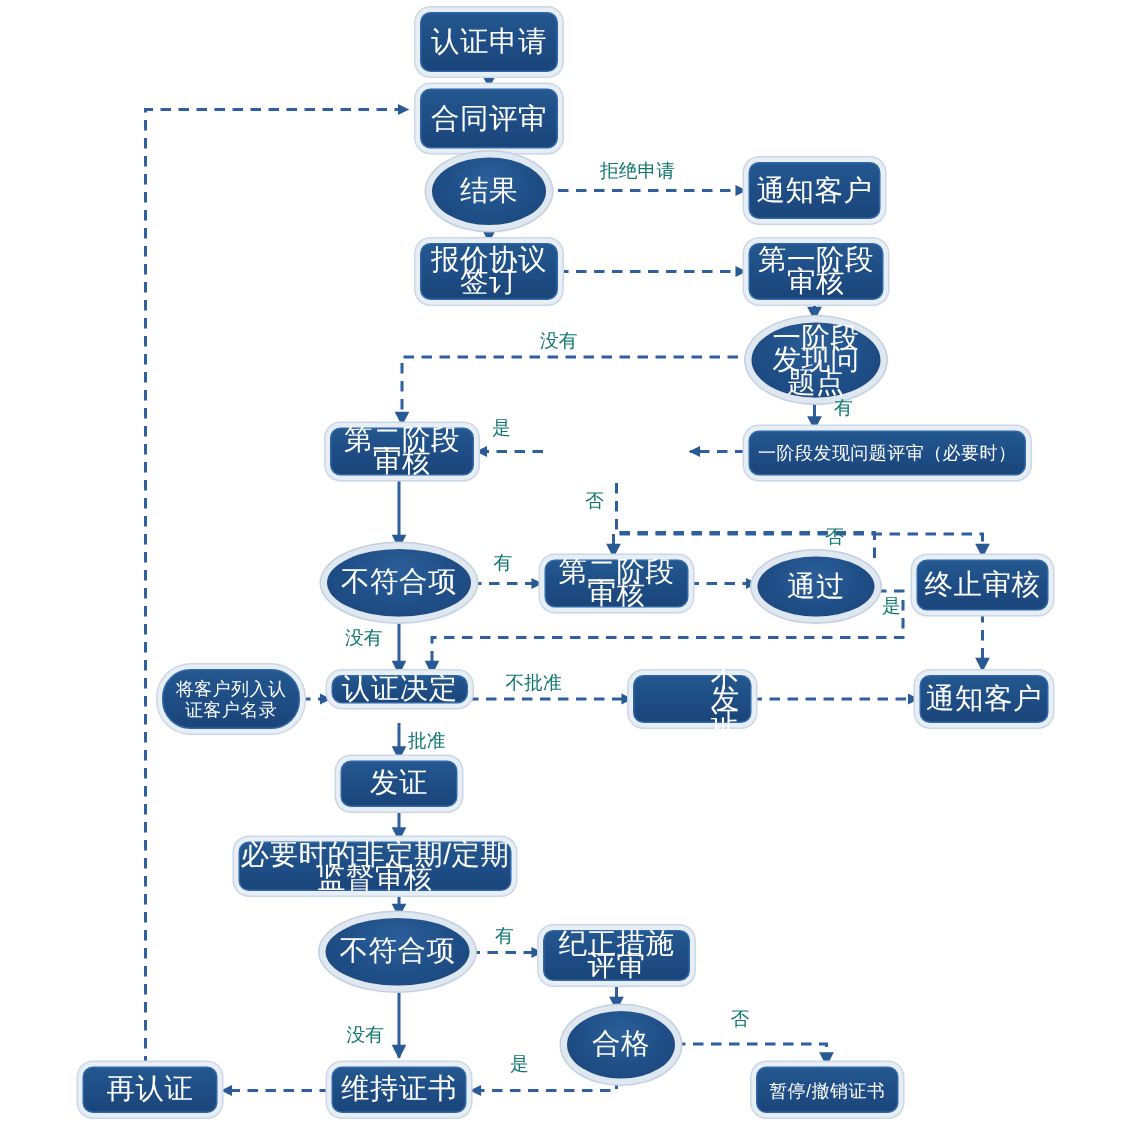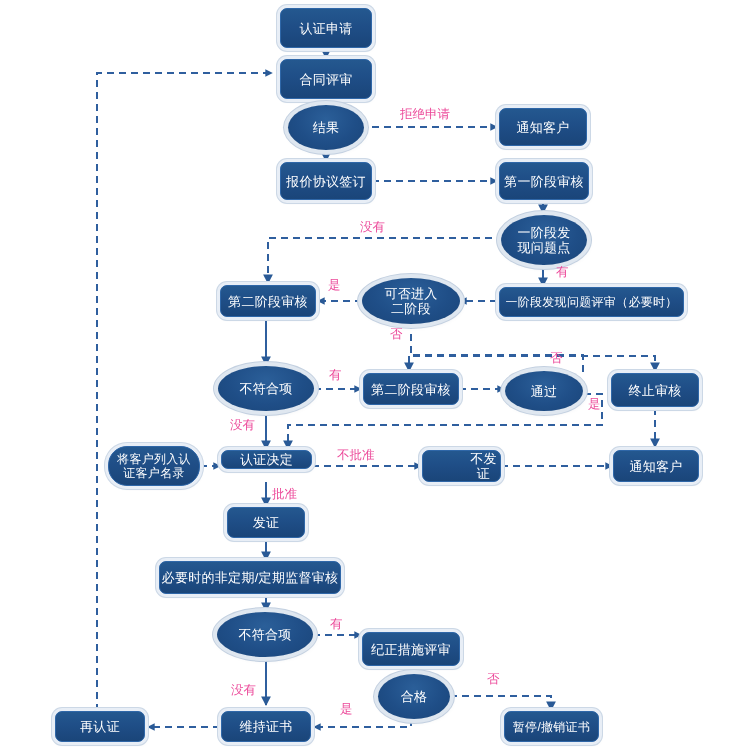--- a/index.html
+++ b/index.html
@@ -1,29 +1,29 @@
 <!DOCTYPE html>
 <html><head>
 <meta charset="utf-8">
 <style>
   html,body{margin:0;padding:0;background:#ffffff;}
   body{width:750px;height:750px;font-family:"Liberation Sans","DejaVu Sans",sans-serif;}
   #canvas{position:relative;width:750px;height:750px;overflow:hidden;background:#fff;}
   #wires{position:absolute;left:0;top:0;width:750px;height:750px;}
   .node{position:absolute;box-sizing:border-box;display:flex;align-items:center;
          justify-content:center;text-align:center;color:#ffffff;
-         font-size:13px;line-height:15px;letter-spacing:.3px;z-index:3;}
+         font-size:19px;line-height:15px;letter-spacing:.3px;z-index:3;}
   .rect{background:#1f4e87;border:1px solid #2f67a8;border-radius:7px;
         box-shadow:0 0 0 3px #e8eef6, 0 0 0 4px #ccd8e6, 1px 2px 3px rgba(120,135,155,.55);
         background-image:linear-gradient(180deg,#24588f 0%,#1f4e87 45%,#1a4579 100%);}
   .ell{border-radius:50%;
        background:radial-gradient(ellipse at 50% 32%,#2b5f99 0%,#1f4e87 55%,#1a4579 100%);
        box-shadow:0 0 0 4px #dfe7f0, 0 0 0 5px #c3d0e0, 1px 2px 4px rgba(120,135,155,.5);}
   .ell .t{display:block;}
-  .elabel{position:absolute;color:#ec4899;font-size:12.5px;line-height:14px;
+  .elabel{position:absolute;color:#0f766e;font-size:12.5px;line-height:14px;
           background:transparent;z-index:4;white-space:nowrap;}
   .narrow{font-size:12px;line-height:14px;}
 </style>
 </head>
 <body>
 
 <div id="canvas">
 
   <svg id="wires" viewBox="0 0 750 750" xmlns="http://www.w3.org/2000/svg">
     <defs>
@@ -125,23 +125,20 @@
   </div>
 
   <div class="node ell" style="left:501px;top:215px;width:86px;height:50px;">
     <span class="t" style="width:62px;">一阶段发现问题点</span>
   </div>
 
   <div class="node rect narrow" style="left:499px;top:287px;width:185px;height:30px;">
     <span>一阶段发现问题评审（必要时）</span>
   </div>
 
-  <div class="node ell" style="left:362px;top:278px;width:98px;height:46px;">
-    <span class="t" style="width:62px;">可否进入二阶段</span>
-  </div>
 
   <div class="node rect" style="left:220px;top:285px;width:96px;height:32px;">
     <span>第二阶段审核</span>
   </div>
 
   <div class="node ell" style="left:218px;top:366px;width:96px;height:45px;">
     <span class="t">不符合项</span>
   </div>
 
   <div class="node rect" style="left:363px;top:373px;width:96px;height:32px;">
@@ -177,21 +174,21 @@
   </div>
 
   <div class="node rect" style="left:159px;top:561px;width:182px;height:33px;">
     <span>必要时的非定期/定期监督审核</span>
   </div>
 
   <div class="node ell" style="left:217px;top:612px;width:96px;height:45px;">
     <span class="t">不符合项</span>
   </div>
 
-  <div class="node rect" style="left:362px;top:620px;width:98px;height:34px;margin-top:12px;">
+  <div class="node rect" style="left:362px;top:620px;width:98px;height:34px;">
     <span>纪正措施评审</span>
   </div>
 
   <div class="node ell" style="left:378px;top:674px;width:72px;height:45px;">
     <span class="t">合格</span>
   </div>
 
   <div class="node rect narrow" style="left:504px;top:711px;width:95px;height:31px;">
     <span>暂停/撤销证书</span>
   </div>

